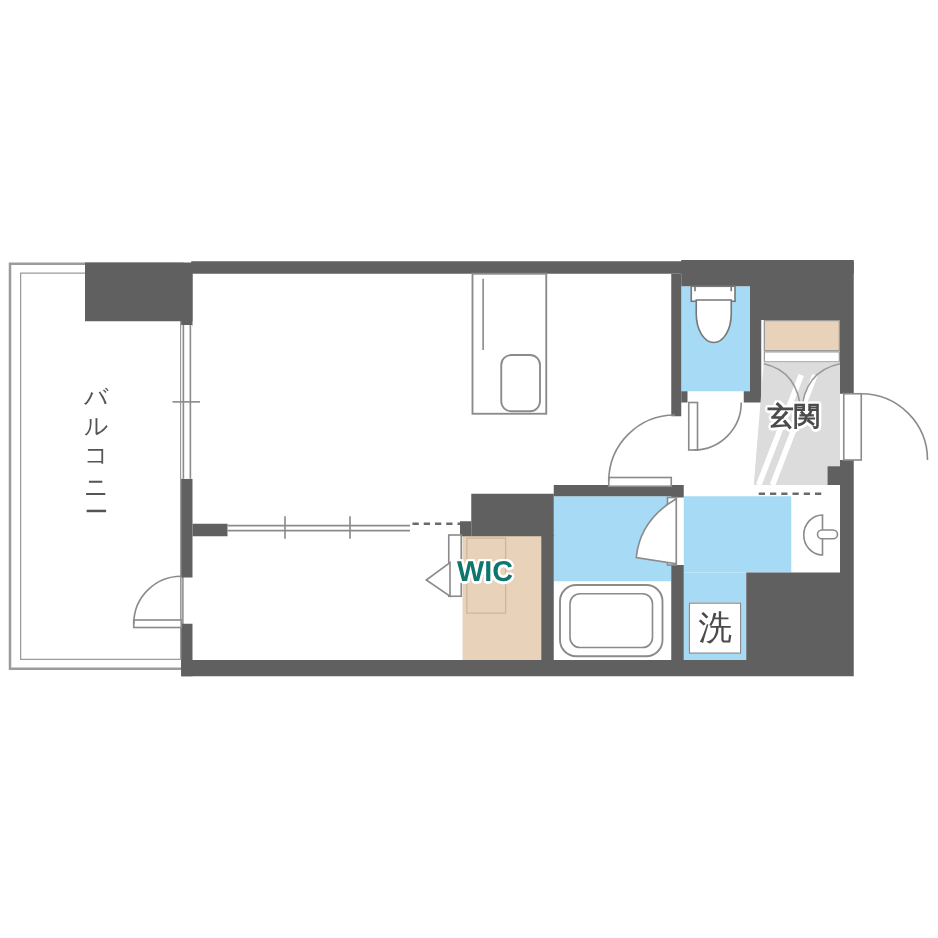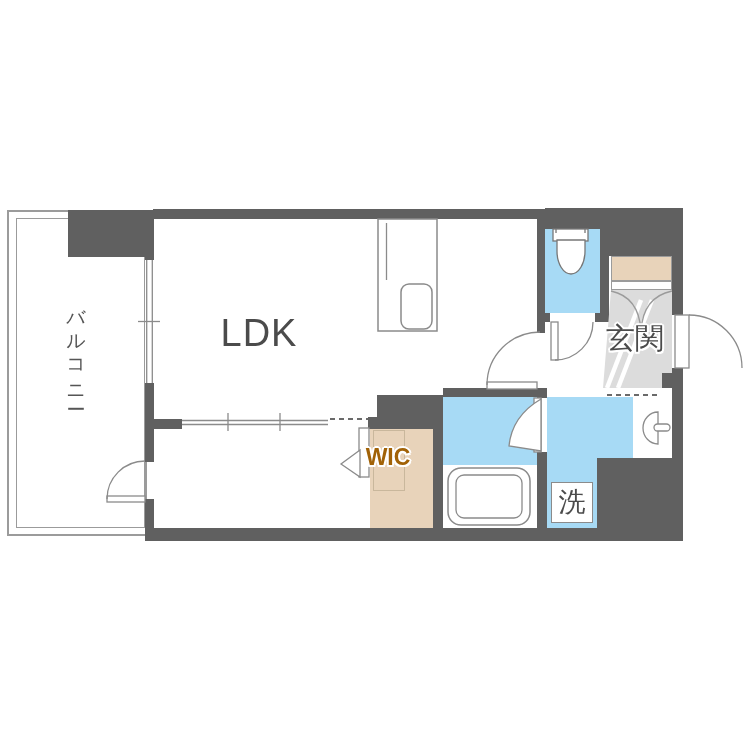--- a/index.html
+++ b/index.html
@@ -48,22 +48,22 @@
   #window-ldk{left:145px;top:260px;width:9px;height:123px;background:#fff;z-index:25;}
   
   #overlay{left:0;top:0;width:750px;height:750px;z-index:40;pointer-events:none;}
   
   .lbl{position:absolute;color:#4b4b4b;z-index:50;white-space:nowrap;}
   #lbl-balcony{left:63px;top:296px;writing-mode:vertical-rl;font-size:19px;letter-spacing:4px;color:#555;}
   #lbl-ldk{left:204px;top:312px;width:110px;font-size:38px;letter-spacing:1px;text-align:center;}
   #lbl-yoshitsu{left:188px;top:444px;width:120px;font-size:36px;letter-spacing:6px;text-align:center;}
   .halo{text-shadow:-2px 0 0 #fff,2px 0 0 #fff,0 -2px 0 #fff,0 2px 0 #fff,
         -1.5px -1.5px 0 #fff,1.5px 1.5px 0 #fff,-1.5px 1.5px 0 #fff,1.5px -1.5px 0 #fff;}
-  #lbl-wic{left:346px;top:444px;width:84px;font-size:23px;text-align:center;font-weight:bold;color:#a16207;}
-  #lbl-genkan{left:598px;top:319px;width:74px;font-size:29px;text-align:center;font-weight:normal;color:#4b4b4b;}
+  #lbl-wic{left:346px;top:444px;width:84px;font-size:23px;text-align:center;font-weight:bold;color:#0f766e;}
+  #lbl-genkan{left:598px;top:319px;width:74px;font-size:21px;text-align:center;font-weight:bold;color:#4b4b4b;}
   #lbl-sen{left:551px;top:482px;width:42px;height:41px;line-height:41px;font-size:27px;text-align:center;}
 </style>
 </head>
 <body>
 
 <div class="plan">
 
   <div class="abs" id="balcony-outer"></div>
   <div class="abs" id="balcony-inner"></div>
 
@@ -152,18 +152,17 @@
     <line x1="228" y1="413" x2="228" y2="431" stroke="#8b8b8b" stroke-width="1.3"></line>
     <line x1="280" y1="413" x2="280" y2="431" stroke="#8b8b8b" stroke-width="1.3"></line>
 
     <line x1="330" y1="419" x2="368" y2="419" stroke="#6a6a6a" stroke-width="2" stroke-dasharray="5 4"></line>
     <line x1="607" y1="395" x2="661" y2="395" stroke="#6a6a6a" stroke-width="2" stroke-dasharray="5 4"></line>
   </svg>
 
   <div class="abs" id="laundry-box"></div>
 
   <div class="lbl" id="lbl-balcony">バルコニー</div>
-  <div class="lbl" id="lbl-ldk">LDK</div>
   <div class="lbl halo" id="lbl-wic">WIC</div>
   <div class="lbl halo" id="lbl-genkan">玄関</div>
   <div class="lbl" id="lbl-sen">洗</div>
 
 </div>
 
 </body></html>

